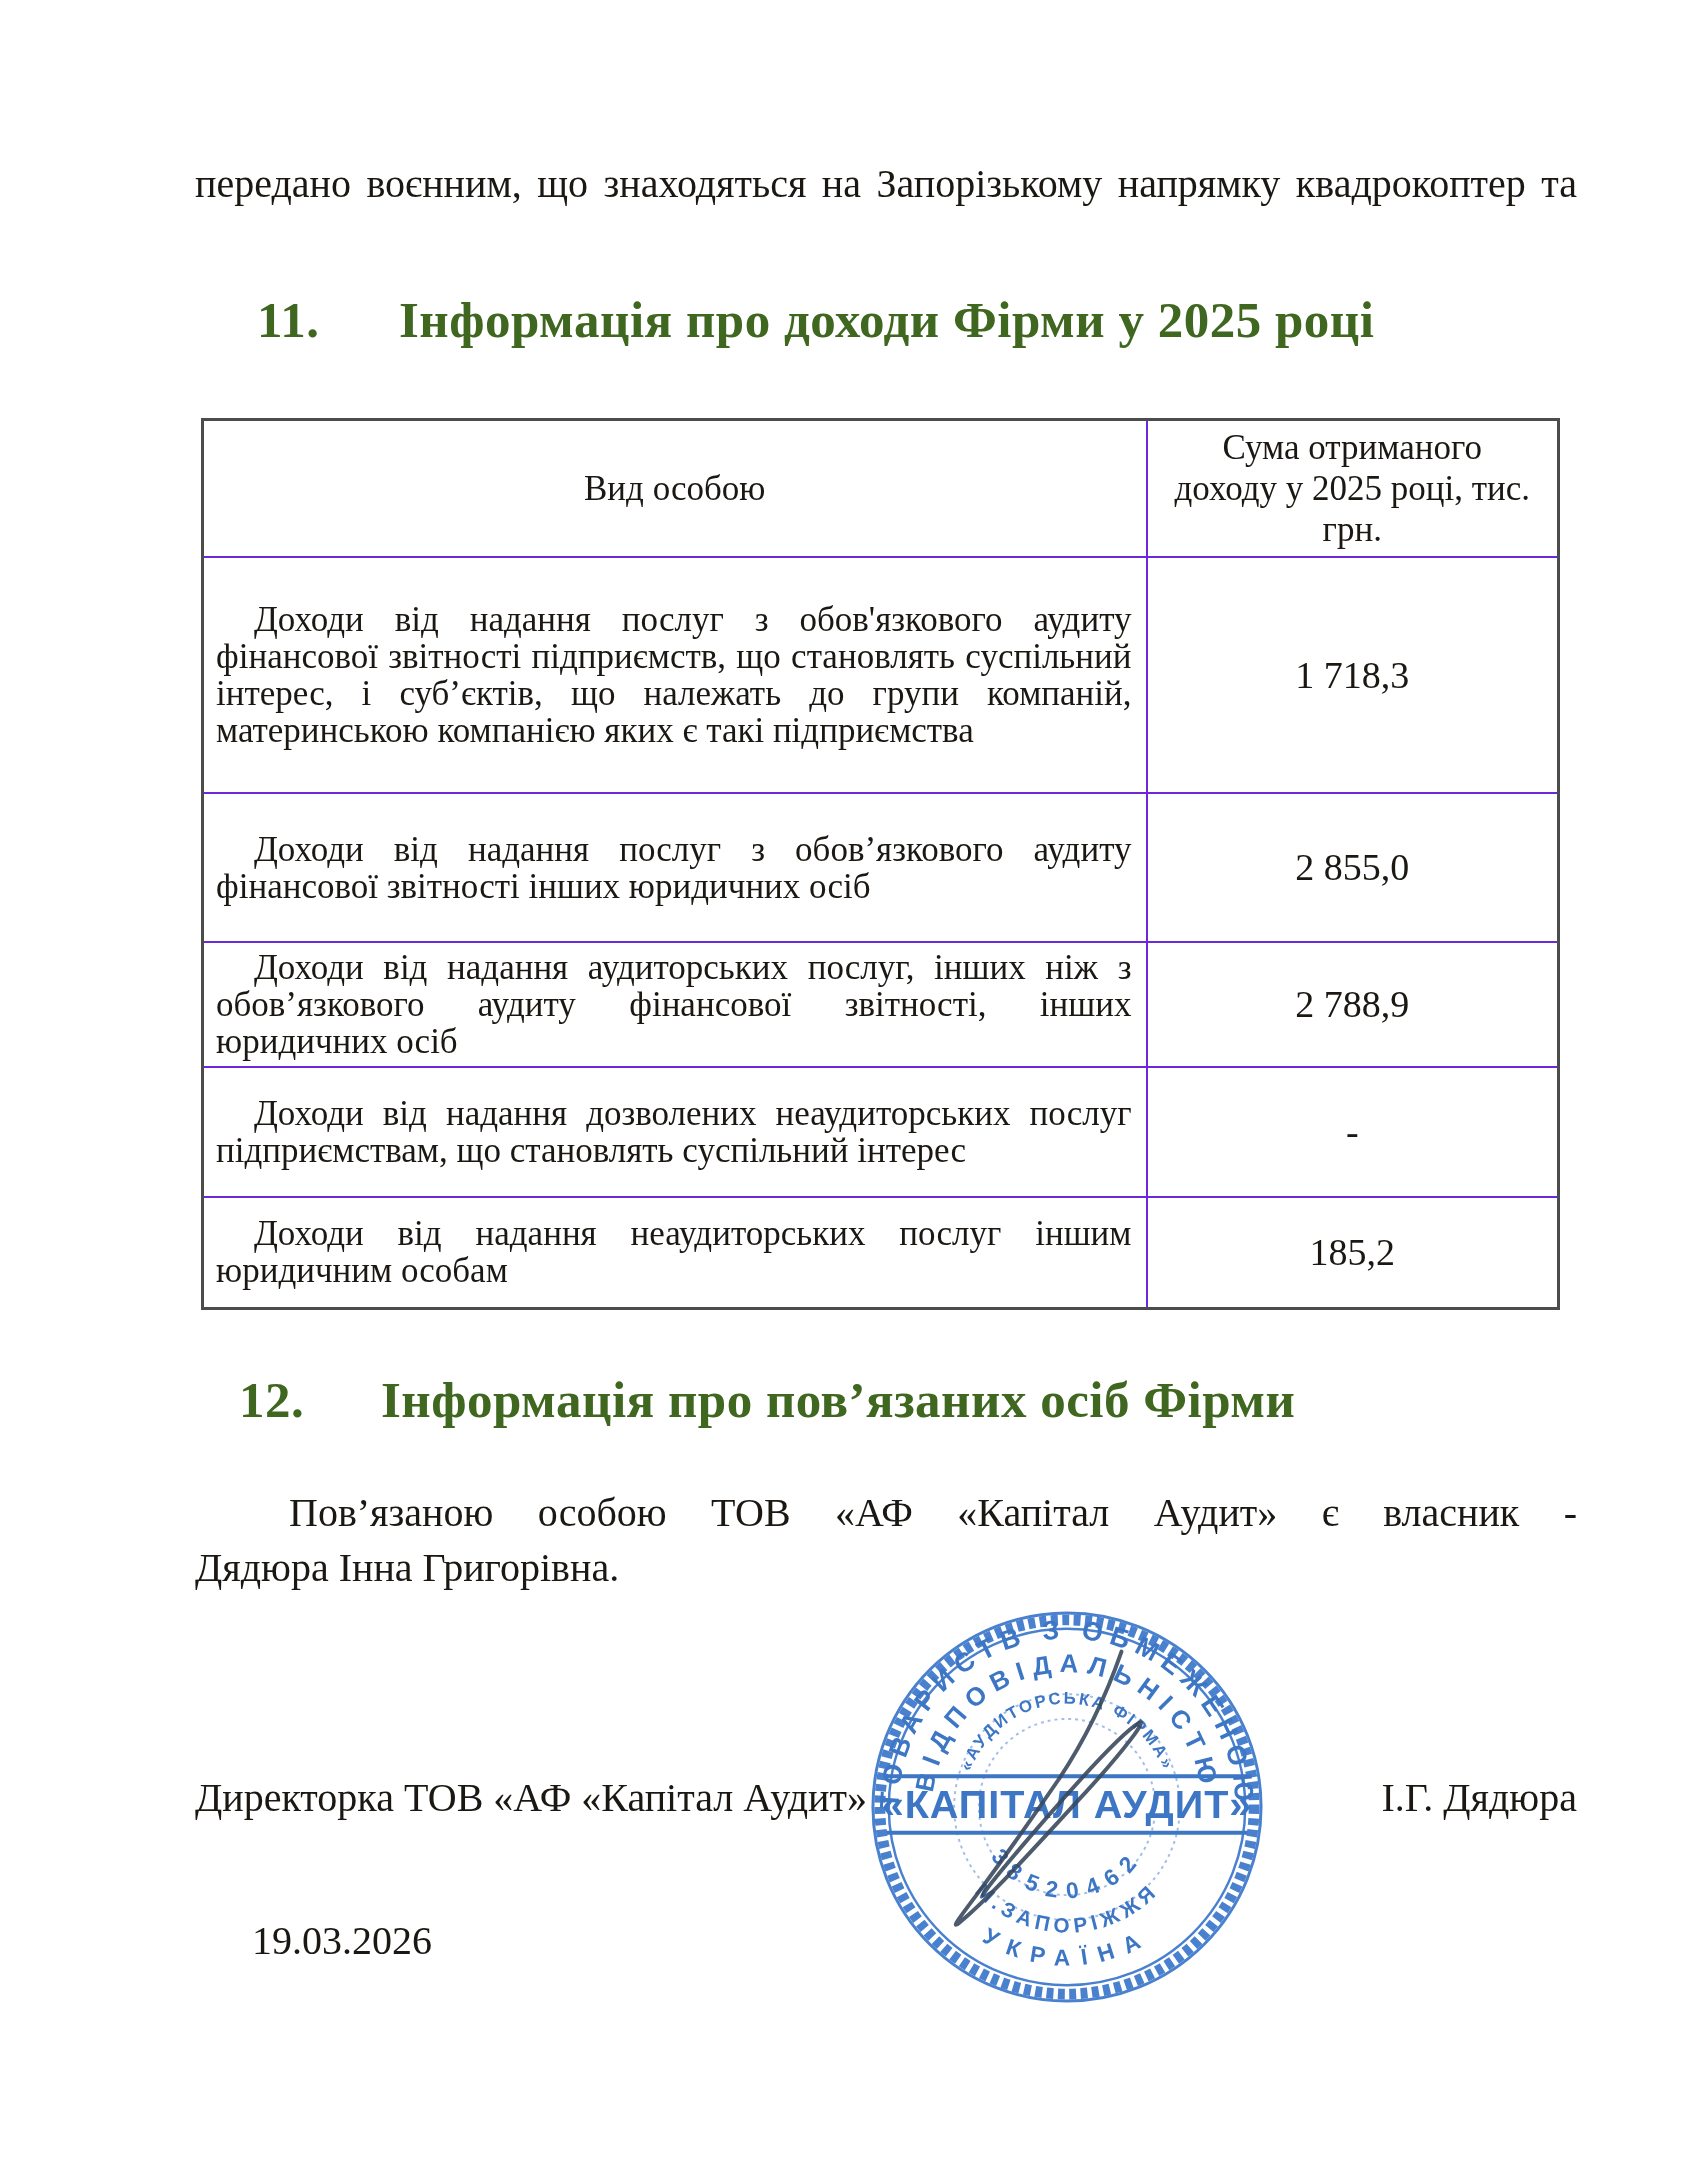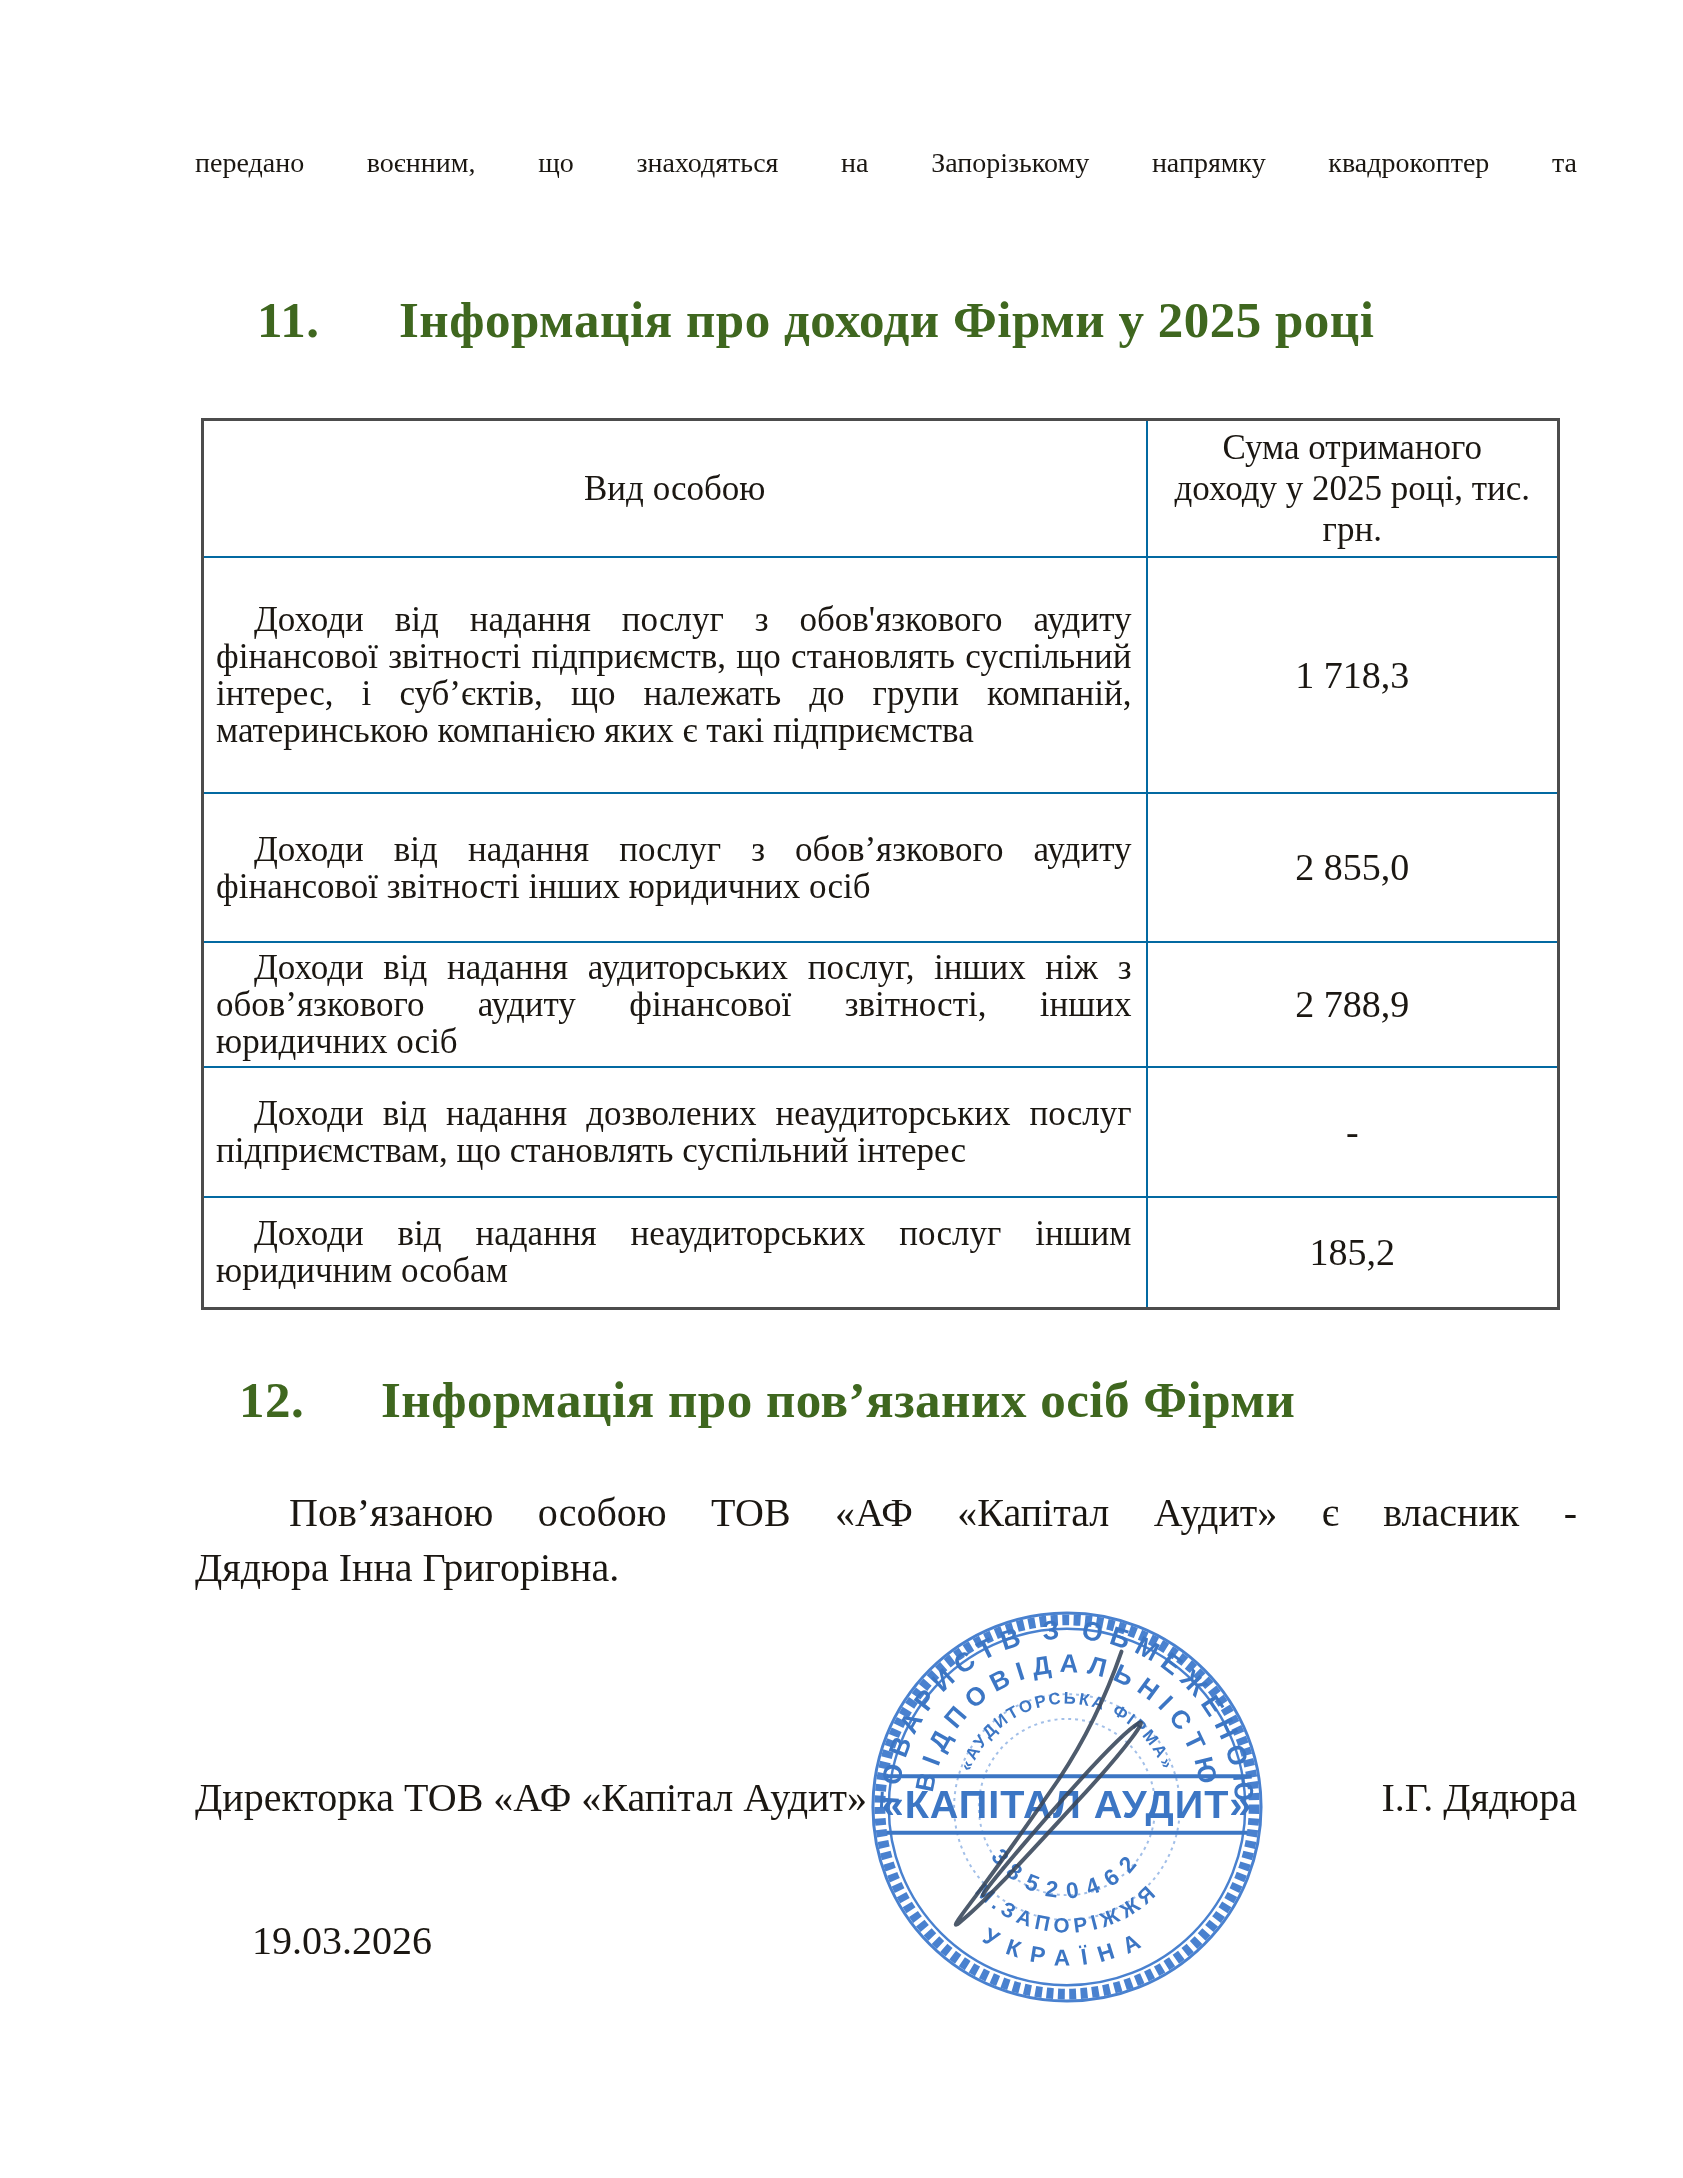--- a/index.html
+++ b/index.html
@@ -4,40 +4,40 @@
 <style>
   html,body{margin:0;padding:0;}
   body{
     width:1683px;height:2178px;background:#ffffff;
     font-family:"Liberation Serif","DejaVu Serif",serif;
     color:#1b1712;position:relative;overflow:hidden;
   }
   .abs{position:absolute;}
 
   
-  #para-top{left:195px;top:137px;width:1382px;font-size:28px;line-height:52px;}
+  #para-top{left:195px;top:158px;width:1382px;font-size:40px;line-height:52px;}
   .just-line{text-align:justify;text-align-last:justify;}
 
   
   .sec-heading{
     font-size:51px;font-weight:bold;color:#3f671f;
     white-space:nowrap;letter-spacing:0.5px;
   }
   #h11{left:257px;top:291px;}
   #h12{left:239px;top:1337px;margin-top:34px;}
   .hnum{display:inline-block;width:142px;}
 
   
   #income-table{
     left:201px;top:418px;width:1356px;
     border-collapse:collapse;table-layout:fixed;
     font-size:35px;line-height:37px;
   }
   #income-table td,#income-table th{
-    border:2px solid #0369a1;vertical-align:middle;
+    border:2px solid #6d28d9;vertical-align:middle;
     font-weight:normal;
   }
   #income-table{border:3px solid #4c4c4c;}
   col.c-type{width:944px;}
   col.c-amount{width:412px;}
   th.hdr{ text-align:center;padding:6px 24px;line-height:41px;height:116px;}
   td.desc{
     text-align:justify;text-indent:38px;
     padding:6px 14px 6px 12px;
   }

